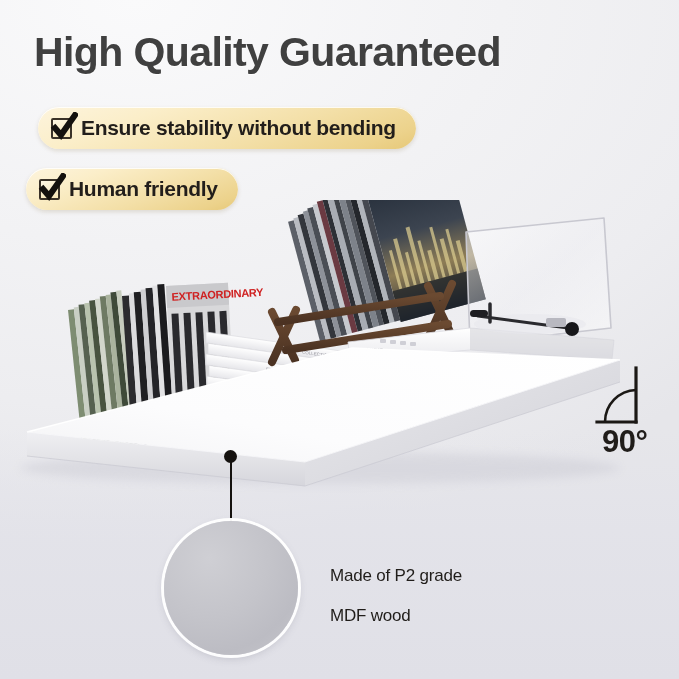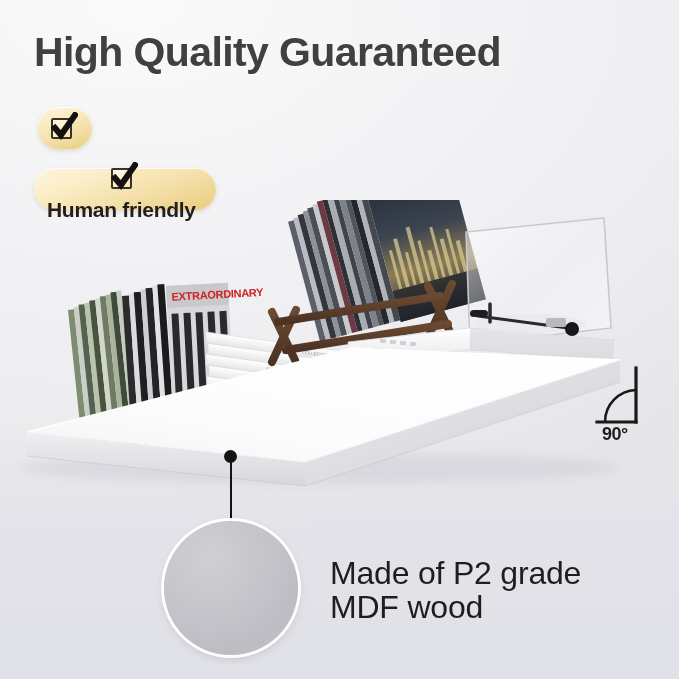--- a/index.html
+++ b/index.html
@@ -33,79 +33,80 @@
   
   .pill {
     position:absolute; height:42px;
     display:flex; align-items:center; gap:9px;
     padding:0 20px 0 13px;
     border-radius:21px;
     background:linear-gradient(160deg,#fdf4dd 0%,#fbeec9 26%,#f3dfa7 62%,#ecd28b 88%,#e6c878 100%);
     box-shadow:0 2px 4px rgba(120,100,50,.18), inset 0 1px 0 rgba(255,255,255,.85);
   }
   #pill-0 { left:38px; top:107px; }
-  #pill-1 { left:34px; top:168px;flex-direction:column; }
+  #pill-1 { left:26px; top:168px; }
   .pill-label {
     font-size:21px; font-weight:bold; color:#221e1b;
     letter-spacing:-.3px; white-space:nowrap;
   }
   .cbox {
     position:relative; width:21px; height:21px; flex:0 0 21px;
     border:2px solid #3a3228; border-radius:2px;
     background:linear-gradient(160deg,#fdf6e2,#f6e6b8);
   }
   .cbox svg { position:absolute; left:-3px; top:-8px; }
 
   
   #scene { position:absolute; left:0; top:200px; width:679px; height:300px; }
   #scene svg { display:block; }
 
   
   #angle { position:absolute; left:592px; top:360px; width:60px; height:70px; }
   #angle-label {
     position:absolute; left:602px; top:424px;
-    font-size:18px; font-weight:bold; color:#201d1a; letter-spacing:-.5px;text-align:center;
+    font-size:31px; font-weight:bold; color:#201d1a; letter-spacing:-.5px;text-align:center;
   }
 
   
   #callout-dot {
     position:absolute; left:224px; top:450px;
     width:13px; height:13px; border-radius:50%;
     background:#15120f;
   }
   #callout-line {
     position:absolute; left:230px; top:462px;
     width:2px; height:62px; background:#15120f;
   }
   #swatch {
     position:absolute; left:164px; top:521px;
     width:134px; height:134px; border-radius:50%;
     background:radial-gradient(circle at 34% 28%, #cfcfd4 0%, #c4c4ca 45%, #bcbcc3 72%, #c6c6cc 100%);
     box-shadow:0 0 0 3px rgba(255,255,255,.96), 0 3px 9px rgba(110,110,125,.3);
   }
   #swatch-text {
     position:absolute; left:330px; top:556px;
-    font-size:32px; line-height:34px; color:#201d1a;
+    font-size:17px; line-height:40px; color:#201d1a;
     letter-spacing:-.2px; white-space:pre-line;
   }
 </style>
 </head>
 <body>
 
 <div id="bg"></div>
 <div id="bg-soft"></div>
 
 <div id="headline">High Quality Guaranteed</div>
 
 <div class="pill" id="pill-0">
   <span class="cbox">
     <svg width="28" height="30" viewBox="0 0 28 30" aria-hidden="true">
       <path d="M5 16 L11 23 L25 3" fill="none" stroke="#14110e" stroke-width="6" stroke-linecap="square" stroke-linejoin="miter"></path>
     </svg>
   </span>
+  <span class="pill-label">Ensure stability without bending</span>
 </div>
 
 <div class="pill" id="pill-1">
   <span class="cbox">
     <svg width="28" height="30" viewBox="0 0 28 30" aria-hidden="true">
       <path d="M5 16 L11 23 L25 3" fill="none" stroke="#14110e" stroke-width="6" stroke-linecap="square" stroke-linejoin="miter"></path>
     </svg>
   </span>
   <span class="pill-label">Human friendly</span>
 </div>

